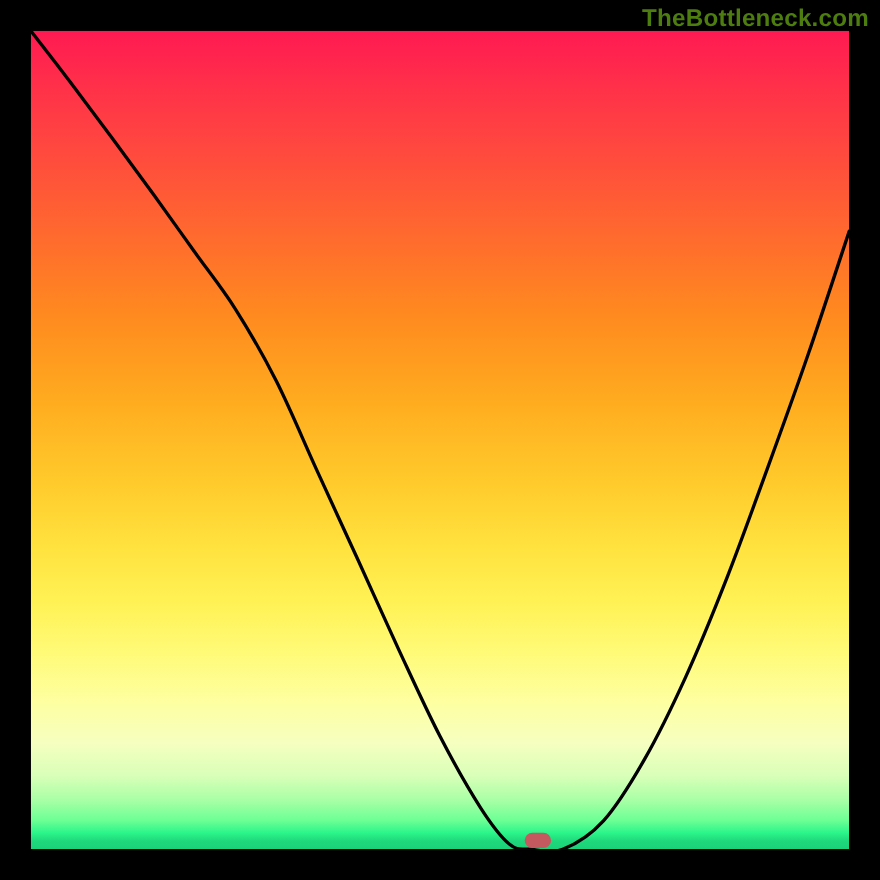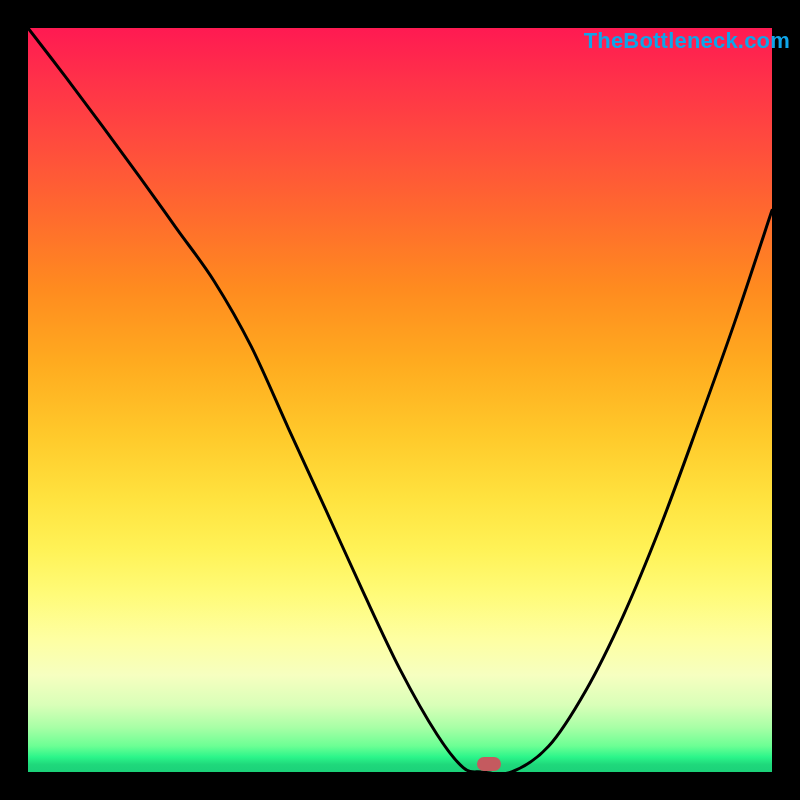--- a/index.html
+++ b/index.html
@@ -13,27 +13,26 @@
   .frame {
     position: relative;
     width: 800px;
     height: 800px;
     background: #000;
   }
   .watermark {
     position: absolute;
     top: 4px;
     right: 10px;
-    color: #0ea5e9;
+    color: #4d7c0f;
     font-size: 22px;
     font-weight: 600;
     letter-spacing: 0.2px;
     z-index: 3;
     user-select: none;
-    margin-top: 24px;
   }
   .plot-area {
     position: absolute;
     left: 28px;
     top: 28px;
     width: 744px;
     height: 744px;
     overflow: hidden;
   }
   .gradient {

